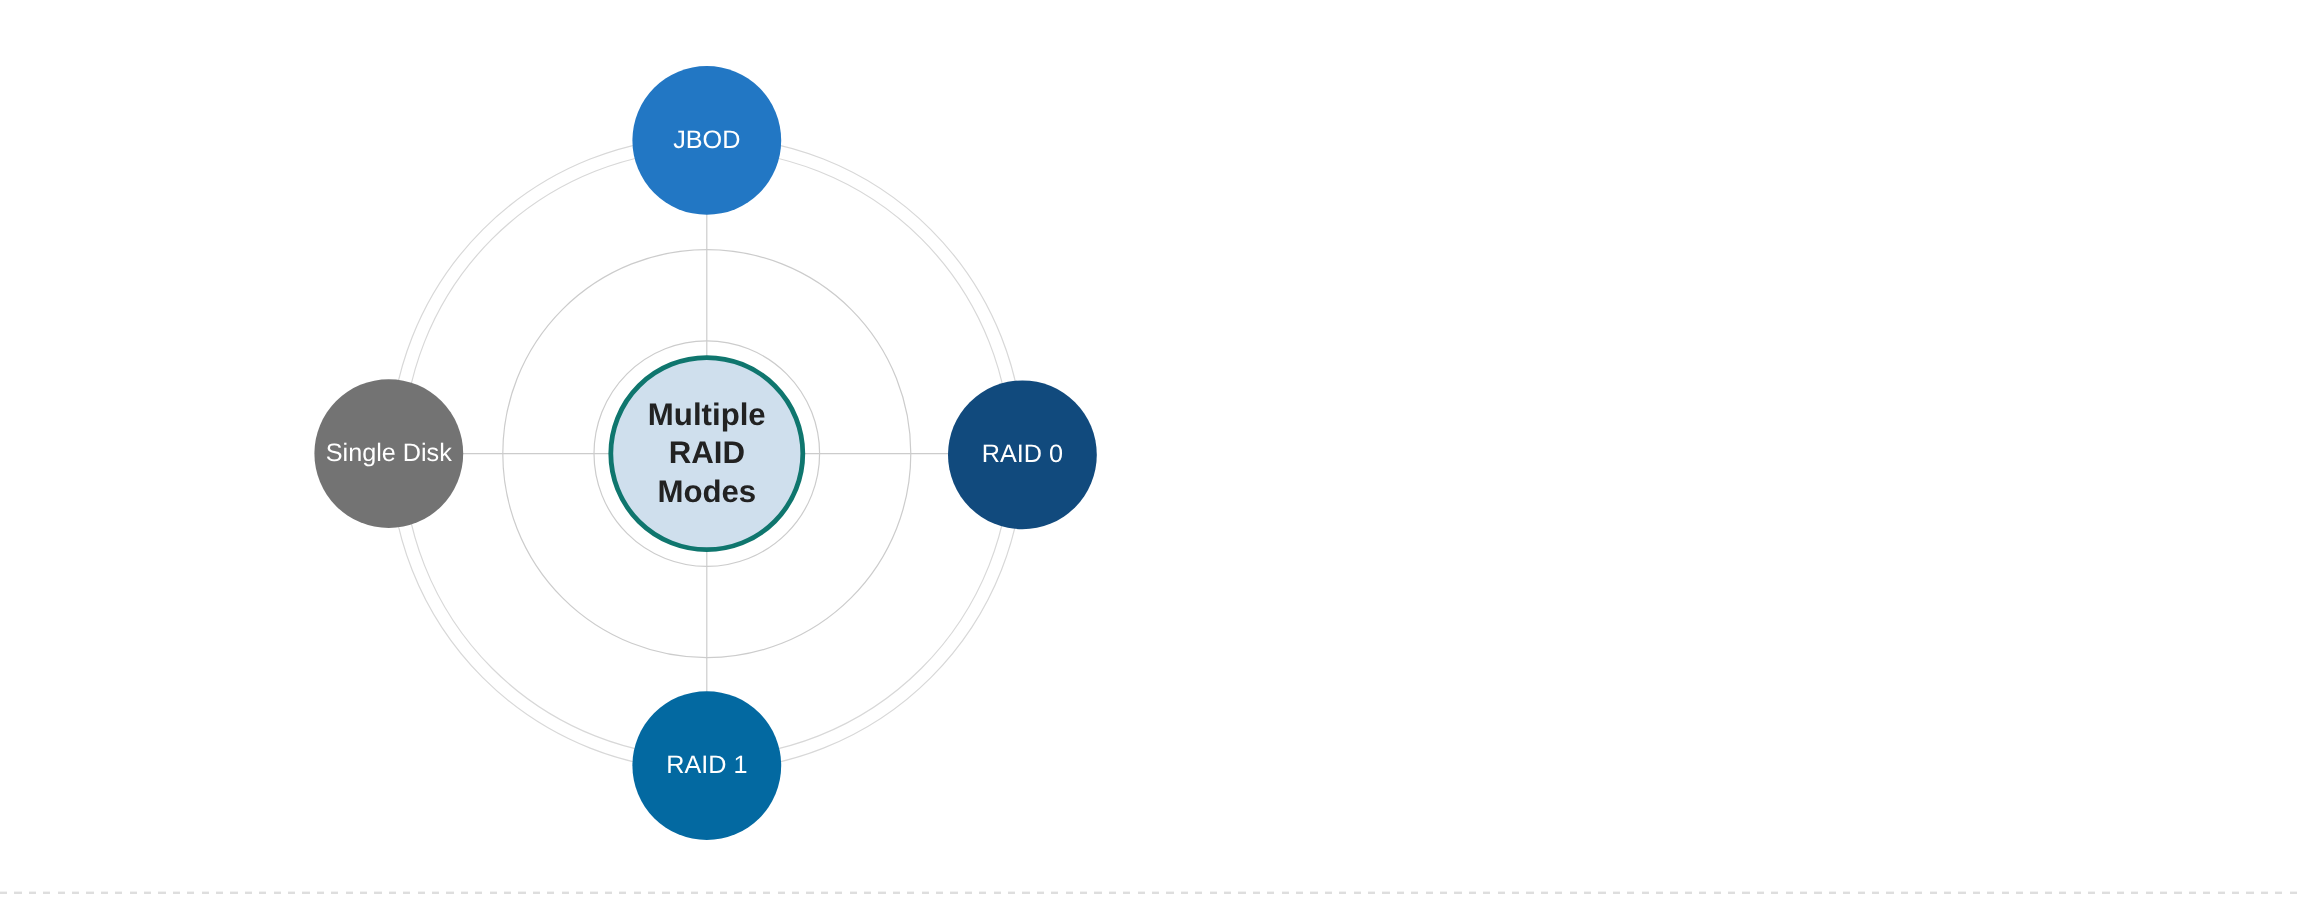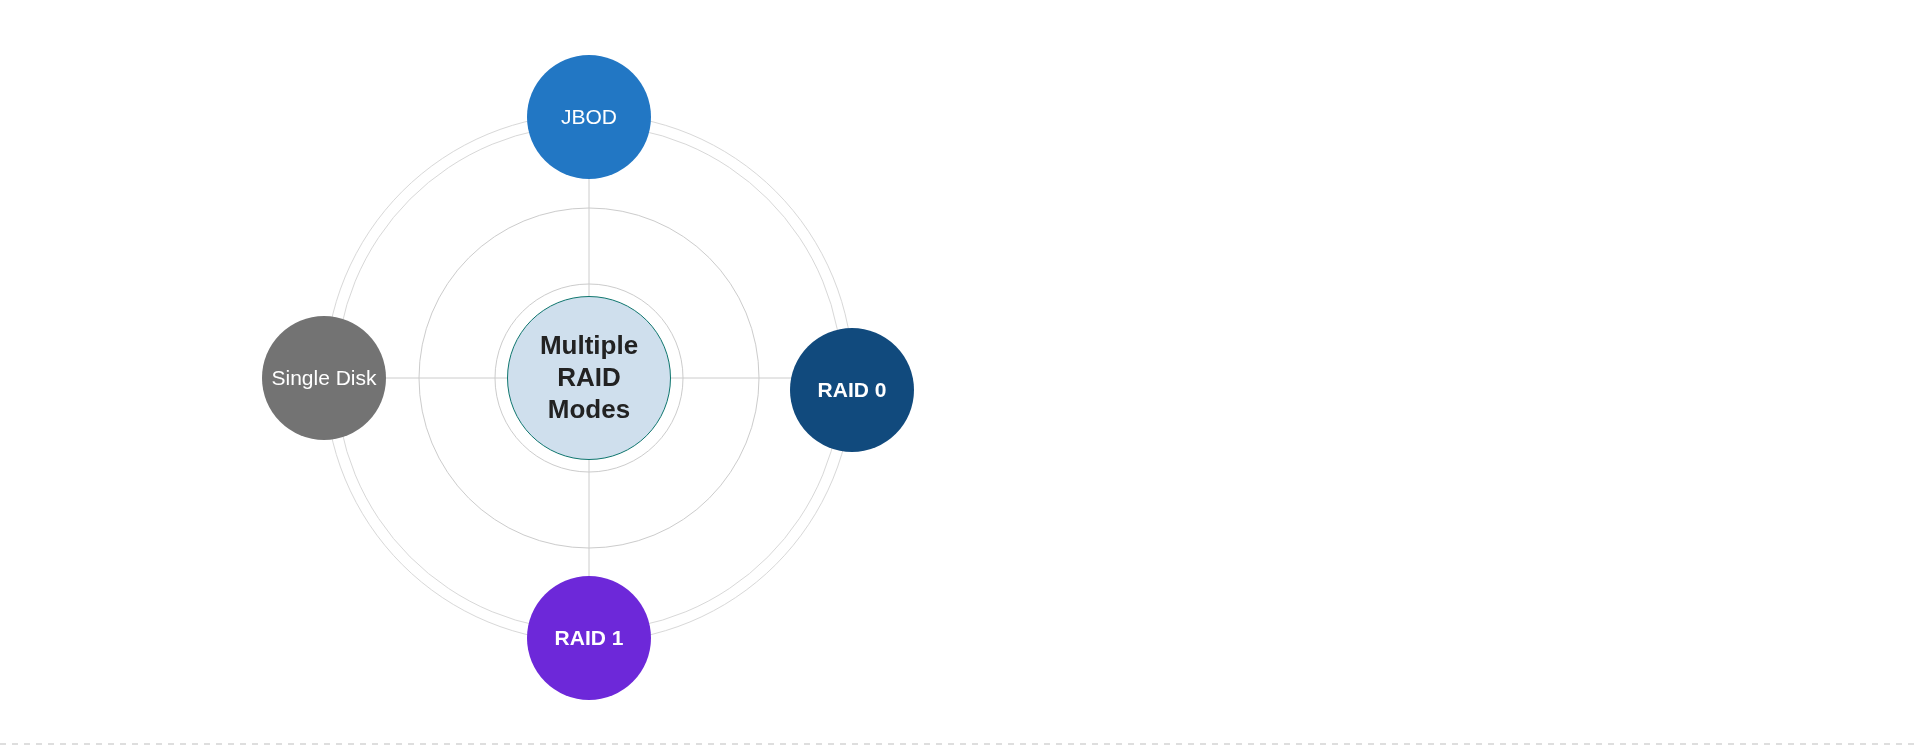--- a/index.html
+++ b/index.html
@@ -47,39 +47,39 @@
     border-radius: 50%;
     display: flex;
     align-items: center;
     justify-content: center;
     text-align: center;
   }
   .center-node {
     left: 0; top: 0;
     width: 164px;
     height: 164px;
-    border: 1px solid #0f766e;
+    border: 4px solid #0f766e;
     font-weight: bold;
     font-size: 26px;
     line-height: 1.22;
     justify-content: center;
   }
   .center-node .node-label {
     display: block;
     width: 122px;
   }
   .satellite {
     width: 124px;
     height: 124px;
     color: #ffffff;
     font-size: 21px;
     line-height: 1.1;
   }
   .pos-top    { left: 0;      top: -261px; text-align: center; }
-  .pos-right  { left: 263px;  top: 12px; font-weight: bold;      }
+  .pos-right  { left: 263px;  top: 1px;      }
   .pos-bottom { left: 0;      top: 260px;  }
   .pos-left   { left: -265px; top: 0;      }
 
   .bottom-divider {
     position: absolute;
     left: 0;
     top: 743px;
     width: 1920px;
     height: 2px;
     background: repeating-linear-gradient(
@@ -110,21 +110,21 @@
     </div>
 
     <div class="node satellite pos-top" style="background: rgb(34, 119, 196);">
       <span class="node-label">JBOD</span>
     </div>
 
     <div class="node satellite pos-right" style="background: rgb(17, 74, 125);">
       <span class="node-label">RAID 0</span>
     </div>
 
-    <div class="node satellite pos-bottom" style="background: #6d28d9; font-weight: bold;">
+    <div class="node satellite pos-bottom" style="background: #0369a1;">
       <span class="node-label">RAID 1</span>
     </div>
 
     <div class="node satellite pos-left" style="background: #737373;">
       <span class="node-label">Single Disk</span>
     </div>
 
   </div>
 
   <div class="bottom-divider"></div>

